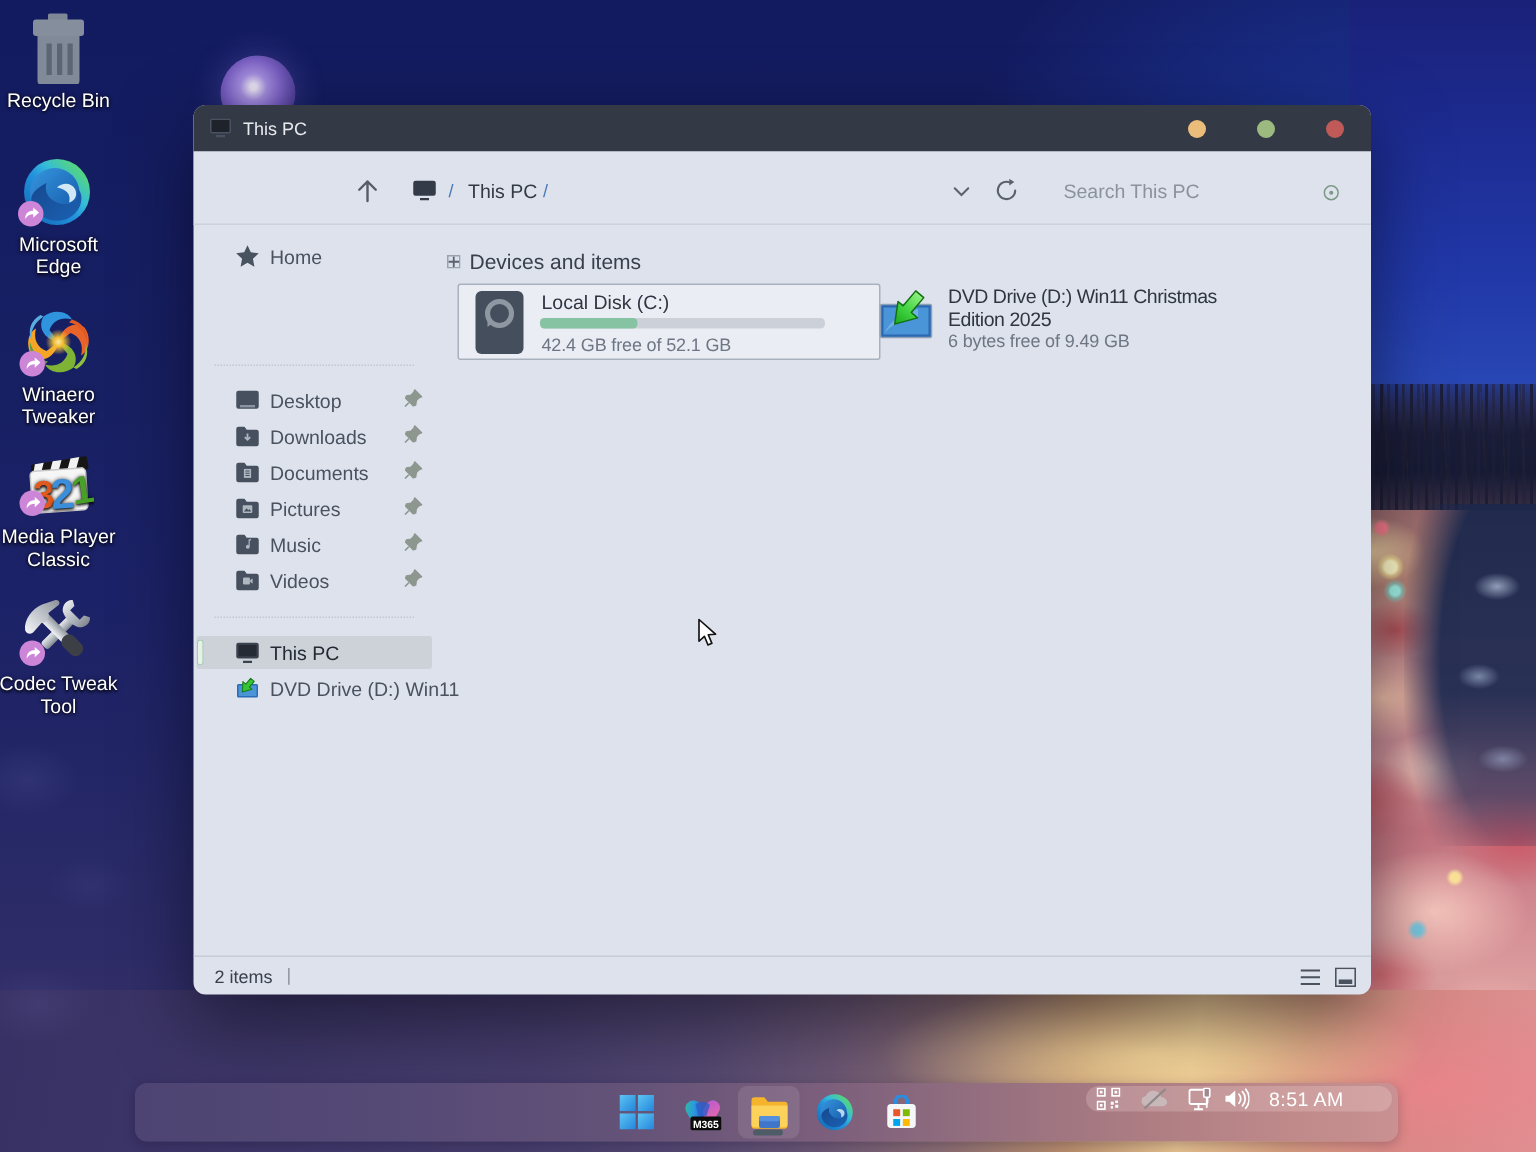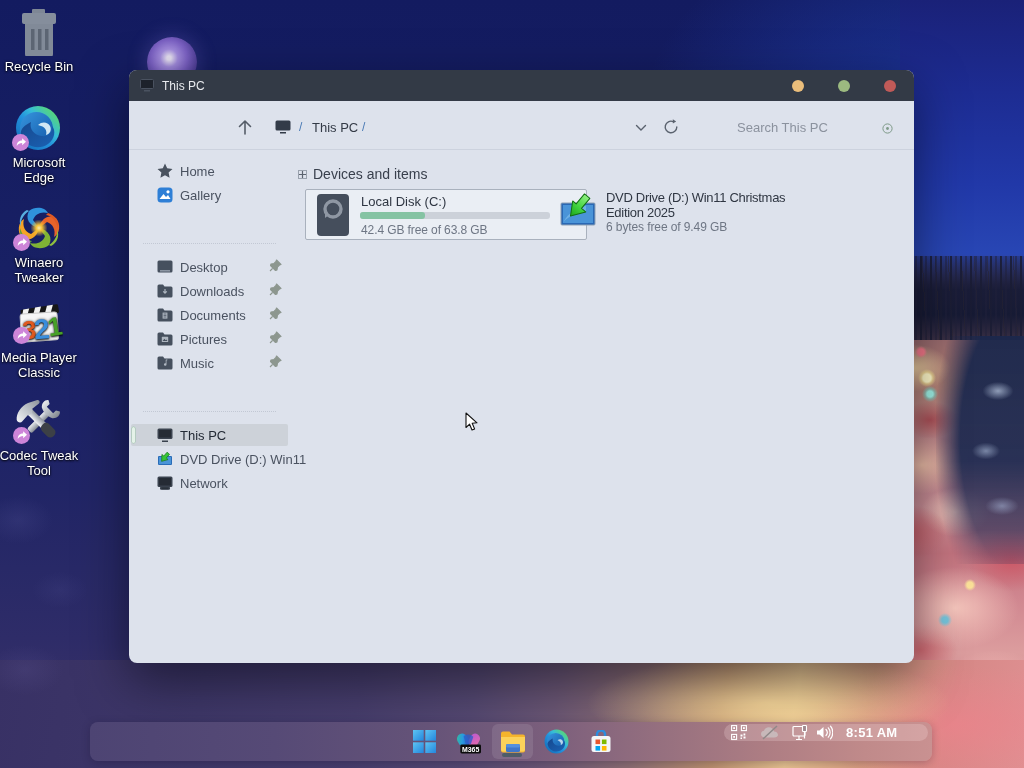--- a/index.html
+++ b/index.html
@@ -101,21 +101,21 @@
   border-radius:2px; background:#e4f2e8; box-shadow:0 0 0 0.5px #9ec4aa; }
 
 
 #taskbar { left:90px; top:722px; width:842px; height:39px; border-radius:8px;
   background:linear-gradient(to right, #4d4473 0%, #564a76 22%, #655378 40%, #7c5f7c 55%, #96707f 68%, #ad7d83 80%, #c08a8a 92%, #c99191 100%);
   box-shadow:0 2px 8px rgba(20,10,40,.25); }
 #tb-icons { position:absolute; left:322px; top:0; height:39px; display:flex; align-items:center; gap:19px; }
 .tbi { width:25px; height:25px; display:flex; align-items:center; justify-content:center; position:relative; }
 #tbi-folder { background:rgba(255,255,255,.10); border-radius:6px; width:41px; height:35px; margin:0 -8px; }
 #tb-tray { position:absolute; left:634px; top:2px; width:204px; height:17px; border-radius:14px;
-  background:rgba(255,230,232,.22); display:flex; align-items:center; color:#fff;font-weight:bold; }
+  background:rgba(255,230,232,.22); display:flex; align-items:center; color:#fff; }
 #clock { font-size:13px; color:#fff; margin-left:13px; letter-spacing:.3px; }
 #cursor { position:absolute; left:465px; top:412px; z-index:50; }
 </style>
 </head>
 <body>
 <div id="desktop">
   <div class="abs" id="wp-rightglow"></div>
   <div class="abs" id="wp-strip"></div>
   <div class="abs" id="wp-trees"></div>
   <div class="abs" id="wp-conifer"></div>
@@ -282,40 +282,33 @@
       <span style="position:absolute;left:170px;top:19px;color:#4a7ab5;font-size:12px">/</span>
       <span style="position:absolute;left:183px;top:19px;color:#333a46;font-size:13px">This PC</span>
       <span style="position:absolute;left:233px;top:19px;color:#4a7ab5;font-size:12px">/</span>
       <svg width="12" height="8" viewBox="0 0 12 8" style="position:absolute;left:506px;top:23px">
         <path d="M1.5 1.5 L6 6 L10.5 1.5" stroke="#5a626e" stroke-width="1.4" fill="none" stroke-linecap="round"></path>
       </svg>
       <svg width="16" height="16" viewBox="0 0 16 16" style="position:absolute;left:534px;top:18px">
         <path d="M13.8 8 A5.8 5.8 0 1 1 10.2 2.6" stroke="#5a626e" stroke-width="1.4" fill="none" stroke-linecap="round"></path>
         <path d="M9.8 0.2 L13.2 2.4 L9.9 4.6 Z" fill="#5a626e"></path>
       </svg>
-      <span style="position:absolute;left:608px;top:19px;color:#8b929e;font-size:13px">Search This PC</span>
+      <span style="position:absolute;left:580px;top:19px;color:#8b929e;font-size:13px">Search This PC</span>
       <svg width="11" height="11" viewBox="0 0 11 11" style="position:absolute;left:753px;top:22px">
         <circle cx="5.5" cy="5.5" r="4.6" fill="none" stroke="#7e9a88" stroke-width="1"></circle>
         <circle cx="5.5" cy="5.5" r="1.4" fill="#7e9a88"></circle>
       </svg>
     </div>
     <div id="wbody">
       <div id="sidebar">
         <div class="srow" style="top:10px"><span class="sic">
           <svg width="16" height="16" viewBox="0 0 16 16">
                 <path d="M8 0.5 L10.2 5.2 L15.5 5.9 L11.6 9.5 L12.6 14.8 L8 12.2 L3.4 14.8 L4.4 9.5 L0.5 5.9 L5.8 5.2 Z" fill="#49525f"></path>
               </svg>
         </span>Home</div>
-        <div class="srow" style="top:34px"><span class="sic">
-          <svg width="16" height="16" viewBox="0 0 16 16">
-                <rect x="0.5" y="0.5" width="15" height="15" rx="3.5" fill="#2e7fd6"></rect>
-                <path d="M2.5 12 L6.5 7 L9 10 L11 8 L13.5 12 Z" fill="#fff"></path>
-                <circle cx="11" cy="4.8" r="1.6" fill="#fff"></circle>
-              </svg>
-        </span>Gallery</div>
         <div class="sep" style="top:93px"></div>
         <div class="srow" style="top:130px"><span class="sic">
           <svg width="16" height="16" viewBox="0 0 16 16">
                 <path d="M0.5 3 a1.5 1.5 0 0 1 1.5 -1.5 h4 l1.5 2 h6.5 a1.5 1.5 0 0 1 1.5 1.5 v8 a1.5 1.5 0 0 1 -1.5 1.5 h-12 a1.5 1.5 0 0 1 -1.5 -1.5 Z" fill="#46505e"></path>
                 <path d="M8 6 v4 M6.2 8.4 L8 10.2 L9.8 8.4" stroke="#aeb6c0" stroke-width="1.2" fill="none"></path>
               </svg>
         </span>Downloads<span class="pin"><svg width="13" height="13" viewBox="0 0 13 13">
                 <path d="M7.5 1 L12 5.5 L10.5 6 L8.5 8 L8 11 L6.5 11.5 L1.5 6.5 L2 5 L5 4.5 L7 2.5 Z M3.5 9.5 L1 12" stroke="#8d978f" stroke-width="1.1" fill="#8d978f" stroke-linejoin="round"></path>
               </svg></span></div>
         <div class="srow" style="top:106px"><span class="sic">
@@ -343,20 +336,29 @@
               </svg>
         </span>Pictures<span class="pin"><svg width="13" height="13" viewBox="0 0 13 13">
                 <path d="M7.5 1 L12 5.5 L10.5 6 L8.5 8 L8 11 L6.5 11.5 L1.5 6.5 L2 5 L5 4.5 L7 2.5 Z M3.5 9.5 L1 12" stroke="#8d978f" stroke-width="1.1" fill="#8d978f" stroke-linejoin="round"></path>
               </svg></span></div>
         <div class="srow" style="top:202px"><span class="sic">
           <svg width="16" height="16" viewBox="0 0 16 16">
                 <path d="M0.5 3 a1.5 1.5 0 0 1 1.5 -1.5 h4 l1.5 2 h6.5 a1.5 1.5 0 0 1 1.5 1.5 v8 a1.5 1.5 0 0 1 -1.5 1.5 h-12 a1.5 1.5 0 0 1 -1.5 -1.5 Z" fill="#46505e"></path>
                 <path d="M9.5 5.5 v4 a1.3 1.3 0 1 1 -0.8 -1.2 v-3.6 l1.6 -0.5 v1 Z" fill="#aeb6c0"></path>
               </svg>
         </span>Music<span class="pin"><svg width="13" height="13" viewBox="0 0 13 13">
+                <path d="M7.5 1 L12 5.5 L10.5 6 L8.5 8 L8 11 L6.5 11.5 L1.5 6.5 L2 5 L5 4.5 L7 2.5 Z M3.5 9.5 L1 12" stroke="#8d978f" stroke-width="1.1" fill="#8d978f" stroke-linejoin="round"></path>
+              </svg></span></div>
+        <div class="srow" style="top:226px"><span class="sic">
+          <svg width="16" height="16" viewBox="0 0 16 16">
+                <path d="M0.5 3 a1.5 1.5 0 0 1 1.5 -1.5 h4 l1.5 2 h6.5 a1.5 1.5 0 0 1 1.5 1.5 v8 a1.5 1.5 0 0 1 -1.5 1.5 h-12 a1.5 1.5 0 0 1 -1.5 -1.5 Z" fill="#46505e"></path>
+                <rect x="5" y="6" width="4.6" height="4.6" rx="0.8" fill="#aeb6c0"></rect>
+                <path d="M9.8 7.6 L11.4 6.6 v3.4 L9.8 9 Z" fill="#aeb6c0"></path>
+              </svg>
+        </span>Videos<span class="pin"><svg width="13" height="13" viewBox="0 0 13 13">
                 <path d="M7.5 1 L12 5.5 L10.5 6 L8.5 8 L8 11 L6.5 11.5 L1.5 6.5 L2 5 L5 4.5 L7 2.5 Z M3.5 9.5 L1 12" stroke="#8d978f" stroke-width="1.1" fill="#8d978f" stroke-linejoin="round"></path>
               </svg></span></div>
         <div class="sep" style="top:261px"></div>
         <div class="srow selrow" style="top:274px">
             <span class="sic">
           <svg width="16" height="16" viewBox="0 0 16 16">
                 <rect x="0.5" y="1.5" width="15" height="10.5" rx="1.5" fill="#3a424e"></rect>
                 <rect x="2" y="3" width="12" height="7.5" fill="#252b34"></rect>
                 <rect x="5" y="13.5" width="6" height="1.5" fill="#3a424e"></rect>
               </svg>
@@ -365,67 +367,70 @@
           </div>
         <div class="srow" style="top:298px"><span class="sic">
           <svg width="16" height="16" viewBox="0 0 16 16">
                 <rect x="1" y="5" width="14" height="9" rx="1" fill="#2a6cb8"></rect>
                 <rect x="2" y="6" width="12" height="7" fill="#4a94d8"></rect>
                 <g transform="rotate(40 8 6)">
                   <path d="M6.5 1 h3.2 v5 h2.3 L8.2 11.5 L4 6 h2.5 Z" fill="#35c435" stroke="#1a7a1a" stroke-width="0.7" stroke-linejoin="round"></path>
                 </g>
               </svg>
         </span>DVD Drive (D:) Win11</div>
-        <div class="srow" style="top:322px"><span class="sic">
-          <svg width="16" height="16" viewBox="0 0 16 16">
-                <rect x="0.5" y="1.5" width="15" height="10.5" rx="1.5" fill="#3a424e"></rect>
-                <rect x="2" y="3" width="12" height="7.5" fill="#252b34"></rect>
-                <rect x="3" y="11.8" width="10" height="3" rx="1" fill="#3a424e"></rect>
-                <path d="M4.5 13 h7 M4.5 14 h7" stroke="#1d222a" stroke-width="0.6"></path>
-              </svg>
-        </span>Network</div>
       </div>
       <div id="content">
         <svg width="9" height="9" viewBox="0 0 9 9" style="position:absolute;left:8px;top:20px">
           <path d="M1 4.5 h7 M4.5 1 v7" stroke="#5a626e" stroke-width="1.2"></path>
           <rect x="0.5" y="0.5" width="8" height="8" fill="none" stroke="#9aa2ae" stroke-width="1"></rect>
         </svg>
         <span style="position:absolute;left:23px;top:16px;font-size:14px;color:#39404d">Devices and items</span>
         <div style="position:absolute;left:15px;top:39px;width:282px;height:51px;border:1px solid #a9b1bd;background:rgba(244,247,252,.55);border-radius:2px">
           <svg width="34" height="42" viewBox="0 0 34 42" style="position:absolute;left:10px;top:4px">
             <rect x="1" y="0" width="32" height="42" rx="4" fill="#454e5c"></rect>
             <circle cx="17" cy="15" r="8" fill="none" stroke="#8f97a3" stroke-width="3.4"></circle>
             <path d="M9 19 L9 24 L13 21" fill="#8f97a3"></path>
           </svg>
           <span style="position:absolute;left:55px;top:4px;font-size:13px;color:#2f3642">Local Disk (C:)</span>
           <div style="position:absolute;left:54px;top:22px;width:190px;height:7px;background:#ccd1d9;border-radius:3px">
             <div style="width:65px;height:7px;background:#85c3a3;border-radius:3px"></div>
           </div>
-          <span style="position:absolute;left:55px;top:33px;font-size:12px;color:#6e7684;letter-spacing:-0.1px">42.4 GB free of 63.8 GB</span>
+          <span style="position:absolute;left:55px;top:33px;font-size:12px;color:#6e7684;letter-spacing:-0.1px">42.4 GB free of 52.1 GB</span>
         </div>
-        <div style="position:absolute;left:270px;top:39px;width:260px;height:54px">
+        <div style="position:absolute;left:296px;top:39px;width:260px;height:54px">
           <svg width="40" height="38" viewBox="0 0 40 38" style="position:absolute;left:0px;top:2px">
             <defs>
                 <linearGradient id="dvdg" x1="0" y1="0" x2="0" y2="1">
                   <stop offset="0" stop-color="#90f080"></stop>
                   <stop offset=".55" stop-color="#3ed13e"></stop>
                   <stop offset="1" stop-color="#1da51d"></stop>
                 </linearGradient>
               </defs>
             <rect x="1" y="12" width="34" height="22" rx="1" fill="#2a68b4" stroke="#8ea0b4" stroke-width="1"></rect>
             <rect x="3" y="14" width="30" height="18" fill="#4a94d8"></rect>
             <path d="M3.5 31 C10 24 16 22 26 21 L26 15 C18 16 8 22 3.5 31 Z" fill="#78b8e8" opacity=".8"></path>
             <g transform="rotate(40 18.5 15.5)">
               <path d="M15 2 h7 v13 h5.5 L18.5 28 L10.5 15 h4.5 Z" fill="url(#dvdg)" stroke="#127012" stroke-width="1" stroke-linejoin="round"></path>
             </g>
           </svg>
           <span style="position:absolute;left:46px;top:1px;font-size:13px;color:#2f3642;line-height:15px;letter-spacing:-0.3px">DVD Drive (D:) Win11 Christmas<br>Edition 2025</span>
           <span style="position:absolute;left:46px;top:31px;font-size:12px;color:#6e7684;letter-spacing:-0.1px">6 bytes free of 9.49 GB</span>
         </div>
       </div>
+    </div>
+    <div id="statusbar">
+      <span style="position:absolute;left:14px;top:6px">2 items</span>
+      <span style="position:absolute;left:62px;top:5px;color:#8a93a0">|</span>
+      <svg width="13" height="11" viewBox="0 0 13 11" style="position:absolute;left:738px;top:8px">
+        <path d="M0 1 h13 M0 5.5 h13 M0 10 h13" stroke="#4a5260" stroke-width="1.2"></path>
+      </svg>
+      <svg width="14" height="13" viewBox="0 0 14 13" style="position:absolute;left:761px;top:7px">
+        <rect x="0.5" y="0.5" width="13" height="12" fill="none" stroke="#4a5260" stroke-width="1.1"></rect>
+        <rect x="2.5" y="8" width="9" height="3" fill="#4a5260"></rect>
+      </svg>
     </div>
   </div>
 
   <div class="abs" id="taskbar">
     <div id="tb-icons">
       <div class="tbi">
         <svg width="23" height="23" viewBox="0 0 23 23">
           <defs>
               <linearGradient id="wlg" x1="0" y1="0" x2="1" y2="1">
                 <stop offset="0" stop-color="#5ec4f2"></stop>

